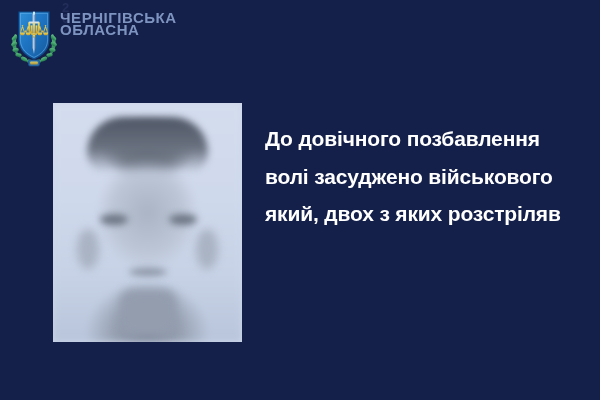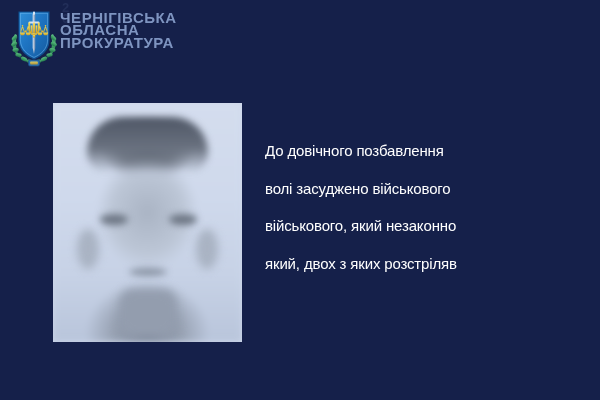--- a/index.html
+++ b/index.html
@@ -135,25 +135,25 @@
     left:34px; top:14px;
     width:121px; height:56px;
     background:linear-gradient(180deg,#4e5665 0%, #69717f 55%, rgba(140,150,166,0) 100%);
     border-radius:58px 58px 34px 34px;
     filter:blur(3.6px);
   }
 
   
   #headline {
     position:absolute;
-    left:265px; top:132px;
+    left:265px; top:120px;
     width:320px;
     color:#ffffff;
-    font-size:15px;
-    font-weight:normal;
+    font-size:21px;
+    font-weight:bold;
     line-height:37.5px;
     letter-spacing:-0.15px;
   }
   #headline .ln { display:block; white-space:nowrap; }
 </style>
 </head>
 <body>
 
 <div id="stage">
 
@@ -250,37 +250,35 @@
         <g>
           <rect x="20.5" y="56" width="11" height="6" rx="1.4" fill="#2a6fae" stroke="#1b5088" stroke-width="0.7"></rect>
           <rect x="22.2" y="57.6" width="7.6" height="2.8" rx="0.6" fill="url(#goldGrad)" opacity="0.85"></rect>
         </g>
       </svg>
     </div>
 
     <div id="org-name">
       <span>ЧЕРНІГІВСЬКА</span>
       <span>ОБЛАСНА</span>
-      <span>ПРОКУРАТУРА</span>
     </div>
   </div>
 
   <div id="photo">
     <div id="photo-inner"></div>
     <div id="photo-hair"></div>
     <div id="photo-ear-l"></div>
     <div id="photo-ear-r"></div>
     <div id="photo-eye-l"></div>
     <div id="photo-eye-r"></div>
     <div id="photo-mouth"></div>
     <div id="photo-neck"></div>
     <div id="photo-shoulder"></div>
     <div id="photo-camo"></div>
   </div>
 
   <div id="headline">
     <span class="ln">До довічного позбавлення</span>
     <span class="ln">волі засуджено військового</span>
-    <span class="ln">військового, який незаконно</span>
     <span class="ln">який, двох з яких розстріляв</span>
   </div>
 
 </div>
 
 </body></html>

